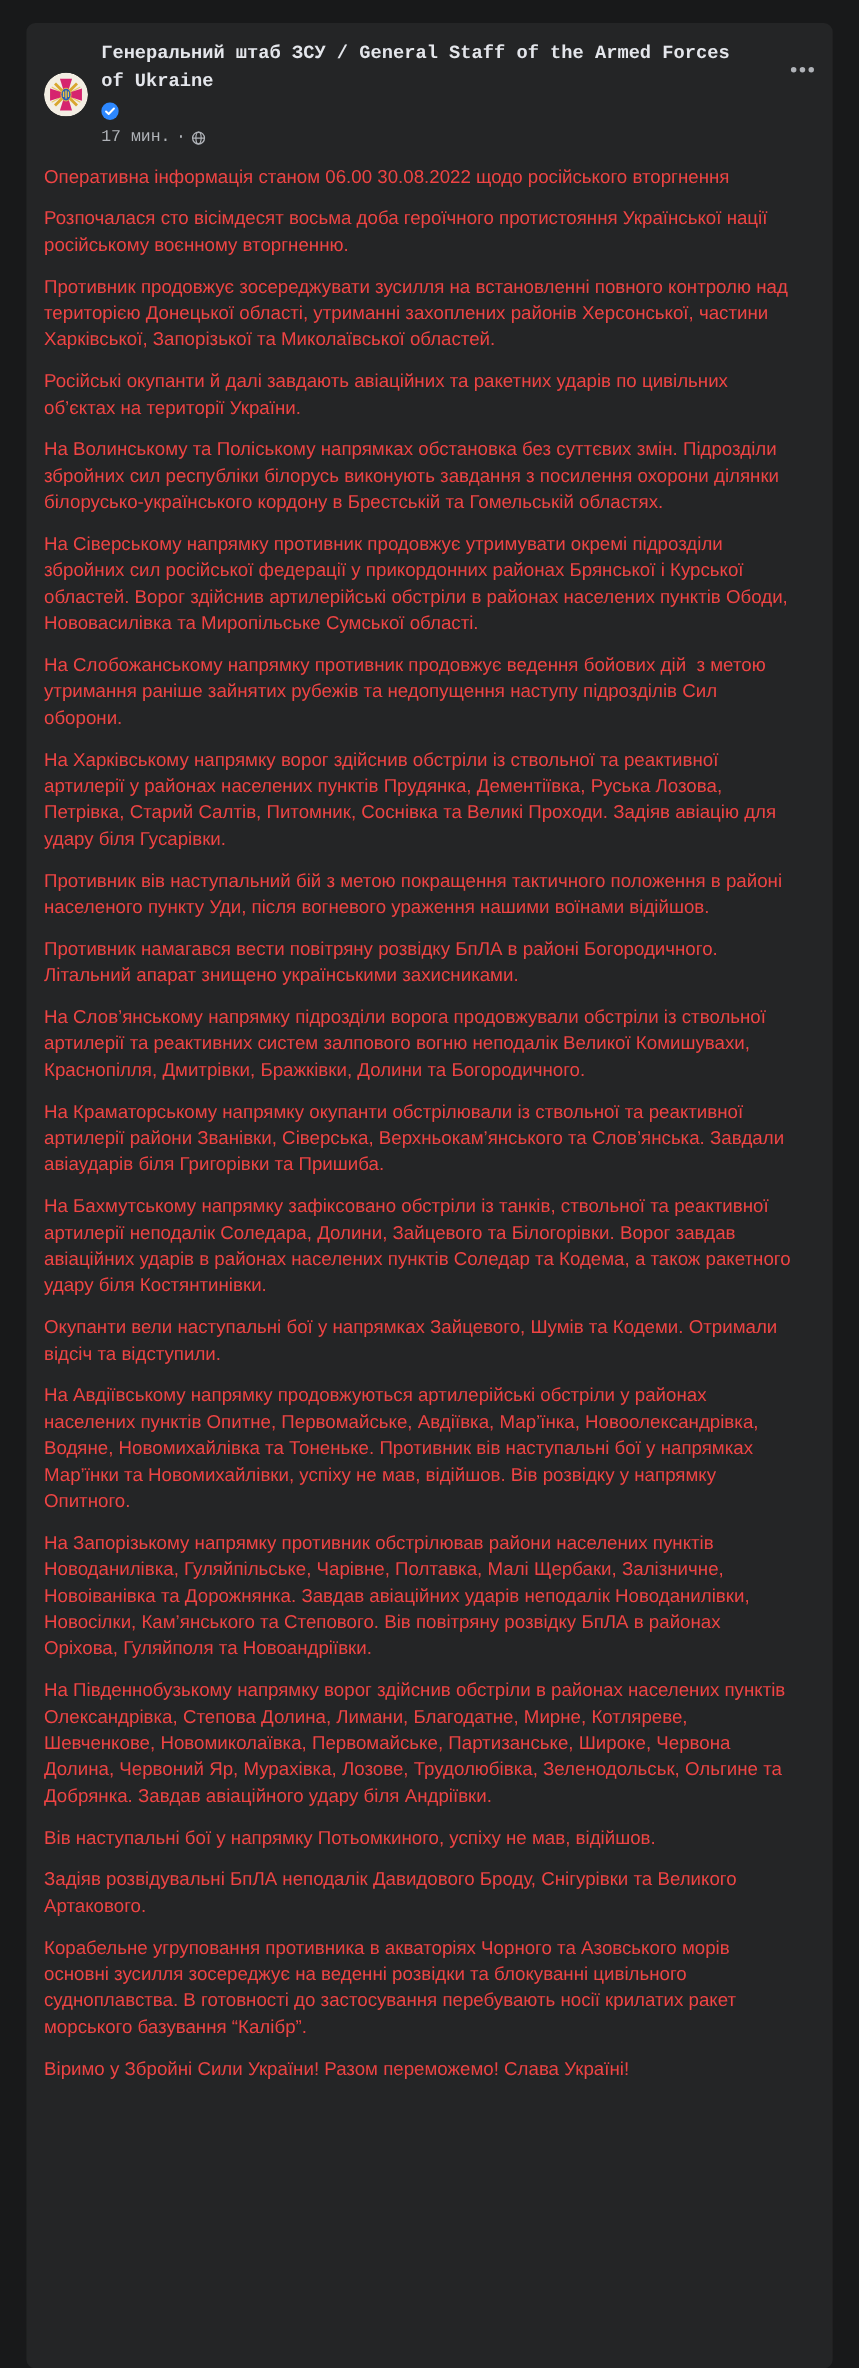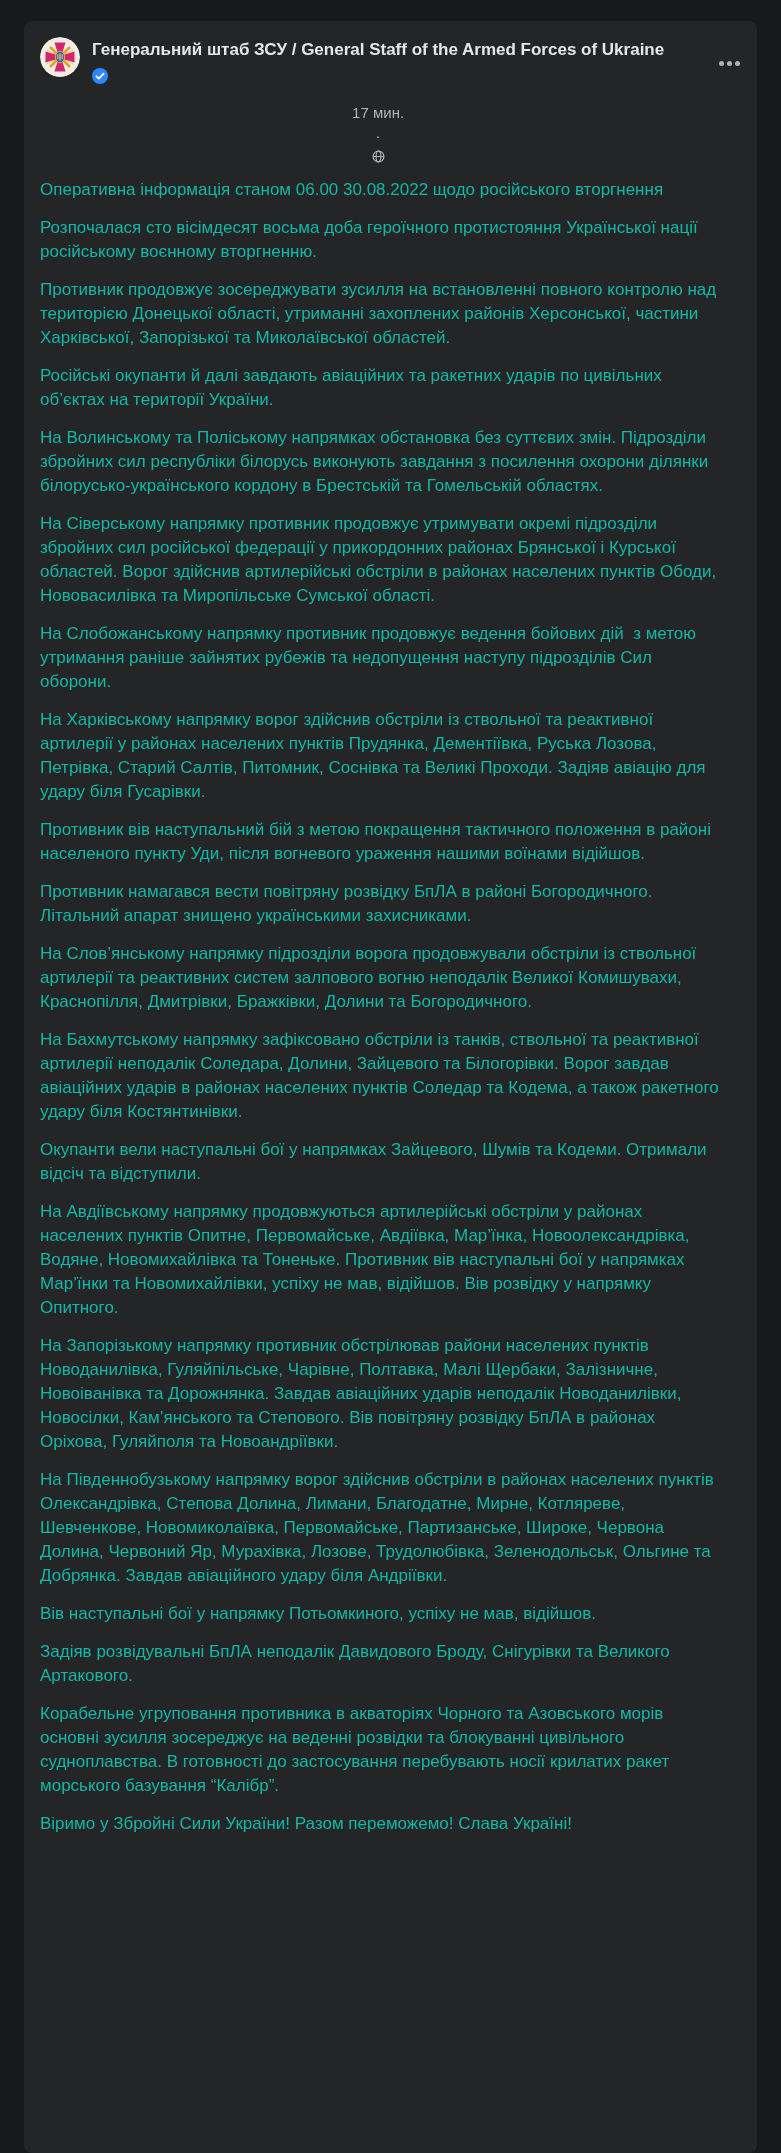--- a/index.html
+++ b/index.html
@@ -22,21 +22,22 @@
     height: 2132px;
     box-sizing: border-box;
     background: #242526;
     border-radius: 8px;
     padding: 16px;
     overflow: hidden;
   }
   .post-header {
     position: relative;
     display: flex;
-    align-items: flex-start;
+    align-items: center;
+    font-family: Liberation Mono, monospace;
   }
   .avatar {
     width: 40px;
     height: 40px;
     border-radius: 50%;
     flex: none;
     cursor: pointer;
     overflow: hidden;
   }
   .header-info {
@@ -52,28 +53,27 @@
     max-width: 575px;
     cursor: pointer;
   }
   .badge-row {
     margin-top: 5px;
     height: 17px;
     display: flex;
     align-items: center;
   }
   .meta-row {
-    margin-top: 20px;
+    margin-top: 7px;
     display: flex;
     align-items: center;
     gap: 5px;
     color: #b0b3b8;
     font-size: 15px;
     line-height: 18px;
-    flex-direction: column;
   }
   .meta-timestamp { cursor: pointer; }
   .meta-sep { color: #b0b3b8; }
   .globe-icon { display: inline-flex; }
   .more-button {
     position: absolute;
     top: 8px;
     right: -6px;
     width: 36px;
     height: 36px;
@@ -88,21 +88,21 @@
     width: 5px;
     height: 5px;
     border-radius: 50%;
     background: #b0b3b8;
   }
   .post-body {
     margin-top: 15px;
   }
   .post-paragraph {
     margin: 0 15px 14px 0;
-    color: #14b8a6;
+    color: #ef4444;
     font-size: 17px;
     line-height: 24px;
     font-weight: 400;
     white-space: pre-wrap;
   }
   .post-paragraph:last-child { margin-bottom: 0; }
 </style>
 </head>
 <body>
 
@@ -172,20 +172,21 @@
       <p class="post-paragraph">Розпочалася сто вісімдесят восьма доба героїчного протистояння Української нації російському воєнному вторгненню.</p>
       <p class="post-paragraph">Противник продовжує зосереджувати зусилля на встановленні повного контролю над територією Донецької області, утриманні захоплених районів Херсонської, частини Харківської, Запорізької та Миколаївської областей.</p>
       <p class="post-paragraph">Російські окупанти й далі завдають авіаційних та ракетних ударів по цивільних об’єктах на території України.</p>
       <p class="post-paragraph">На Волинському та Поліському напрямках обстановка без суттєвих змін. Підрозділи збройних сил республіки білорусь виконують завдання з посилення охорони ділянки білорусько-українського кордону в Брестській та Гомельській областях.</p>
       <p class="post-paragraph">На Сіверському напрямку противник продовжує утримувати окремі підрозділи збройних сил російської федерації у прикордонних районах Брянської і Курської областей. Ворог здійснив артилерійські обстріли в районах населених пунктів Ободи, Нововасилівка та Миропільське Сумської області.</p>
       <p class="post-paragraph">На Слобожанському напрямку противник продовжує ведення бойових дій  з метою утримання раніше зайнятих рубежів та недопущення наступу підрозділів Сил оборони.</p>
       <p class="post-paragraph">На Харківському напрямку ворог здійснив обстріли із ствольної та реактивної артилерії у районах населених пунктів Прудянка, Дементіївка, Руська Лозова, Петрівка, Старий Салтів, Питомник, Соснівка та Великі Проходи. Задіяв авіацію для удару біля Гусарівки.</p>
       <p class="post-paragraph">Противник вів наступальний бій з метою покращення тактичного положення в районі населеного пункту Уди, після вогневого ураження нашими воїнами відійшов.</p>
       <p class="post-paragraph">Противник намагався вести повітряну розвідку БпЛА в районі Богородичного. Літальний апарат знищено українськими захисниками.</p>
       <p class="post-paragraph">На Слов’янському напрямку підрозділи ворога продовжували обстріли із ствольної артилерії та реактивних систем залпового вогню неподалік Великої Комишувахи, Краснопілля, Дмитрівки, Бражківки, Долини та Богородичного.</p>
+      <p class="post-paragraph">На Краматорському напрямку окупанти обстрілювали із ствольної та реактивної артилерії райони Званівки, Сіверська, Верхньокам’янського та Слов’янська. Завдали авіаударів біля Григорівки та Пришиба.</p>
       <p class="post-paragraph">На Бахмутському напрямку зафіксовано обстріли із танків, ствольної та реактивної артилерії неподалік Соледара, Долини, Зайцевого та Білогорівки. Ворог завдав авіаційних ударів в районах населених пунктів Соледар та Кодема, а також ракетного удару біля Костянтинівки.</p>
       <p class="post-paragraph">Окупанти вели наступальні бої у напрямках Зайцевого, Шумів та Кодеми. Отримали відсіч та відступили.</p>
       <p class="post-paragraph">На Авдіївському напрямку продовжуються артилерійські обстріли у районах населених пунктів Опитне, Первомайське, Авдіївка, Мар’їнка, Новоолександрівка, Водяне, Новомихайлівка та Тоненьке. Противник вів наступальні бої у напрямках Мар’їнки та Новомихайлівки, успіху не мав, відійшов. Вів розвідку у напрямку Опитного.</p>
       <p class="post-paragraph">На Запорізькому напрямку противник обстрілював райони населених пунктів Новоданилівка, Гуляйпільське, Чарівне, Полтавка, Малі Щербаки, Залізничне, Новоіванівка та Дорожнянка. Завдав авіаційних ударів неподалік Новоданилівки, Новосілки, Кам’янського та Степового. Вів повітряну розвідку БпЛА в районах Оріхова, Гуляйполя та Новоандріївки.</p>
       <p class="post-paragraph">На Південнобузькому напрямку ворог здійснив обстріли в районах населених пунктів Олександрівка, Степова Долина, Лимани, Благодатне, Мирне, Котляреве, Шевченкове, Новомиколаївка, Первомайське, Партизанське, Широке, Червона Долина, Червоний Яр, Мурахівка, Лозове, Трудолюбівка, Зеленодольськ, Ольгине та Добрянка. Завдав авіаційного удару біля Андріївки.</p>
       <p class="post-paragraph">Вів наступальні бої у напрямку Потьомкиного, успіху не мав, відійшов.</p>
       <p class="post-paragraph">Задіяв розвідувальні БпЛА неподалік Давидового Броду, Снігурівки та Великого Артакового.</p>
       <p class="post-paragraph">Корабельне угруповання противника в акваторіях Чорного та Азовського морів основні зусилля зосереджує на веденні розвідки та блокуванні цивільного судноплавства. В готовності до застосування перебувають носії крилатих ракет морського базування “Калібр”.</p>
       <p class="post-paragraph">Віримо у Збройні Сили України! Разом переможемо! Слава Україні!</p>
     </div>

